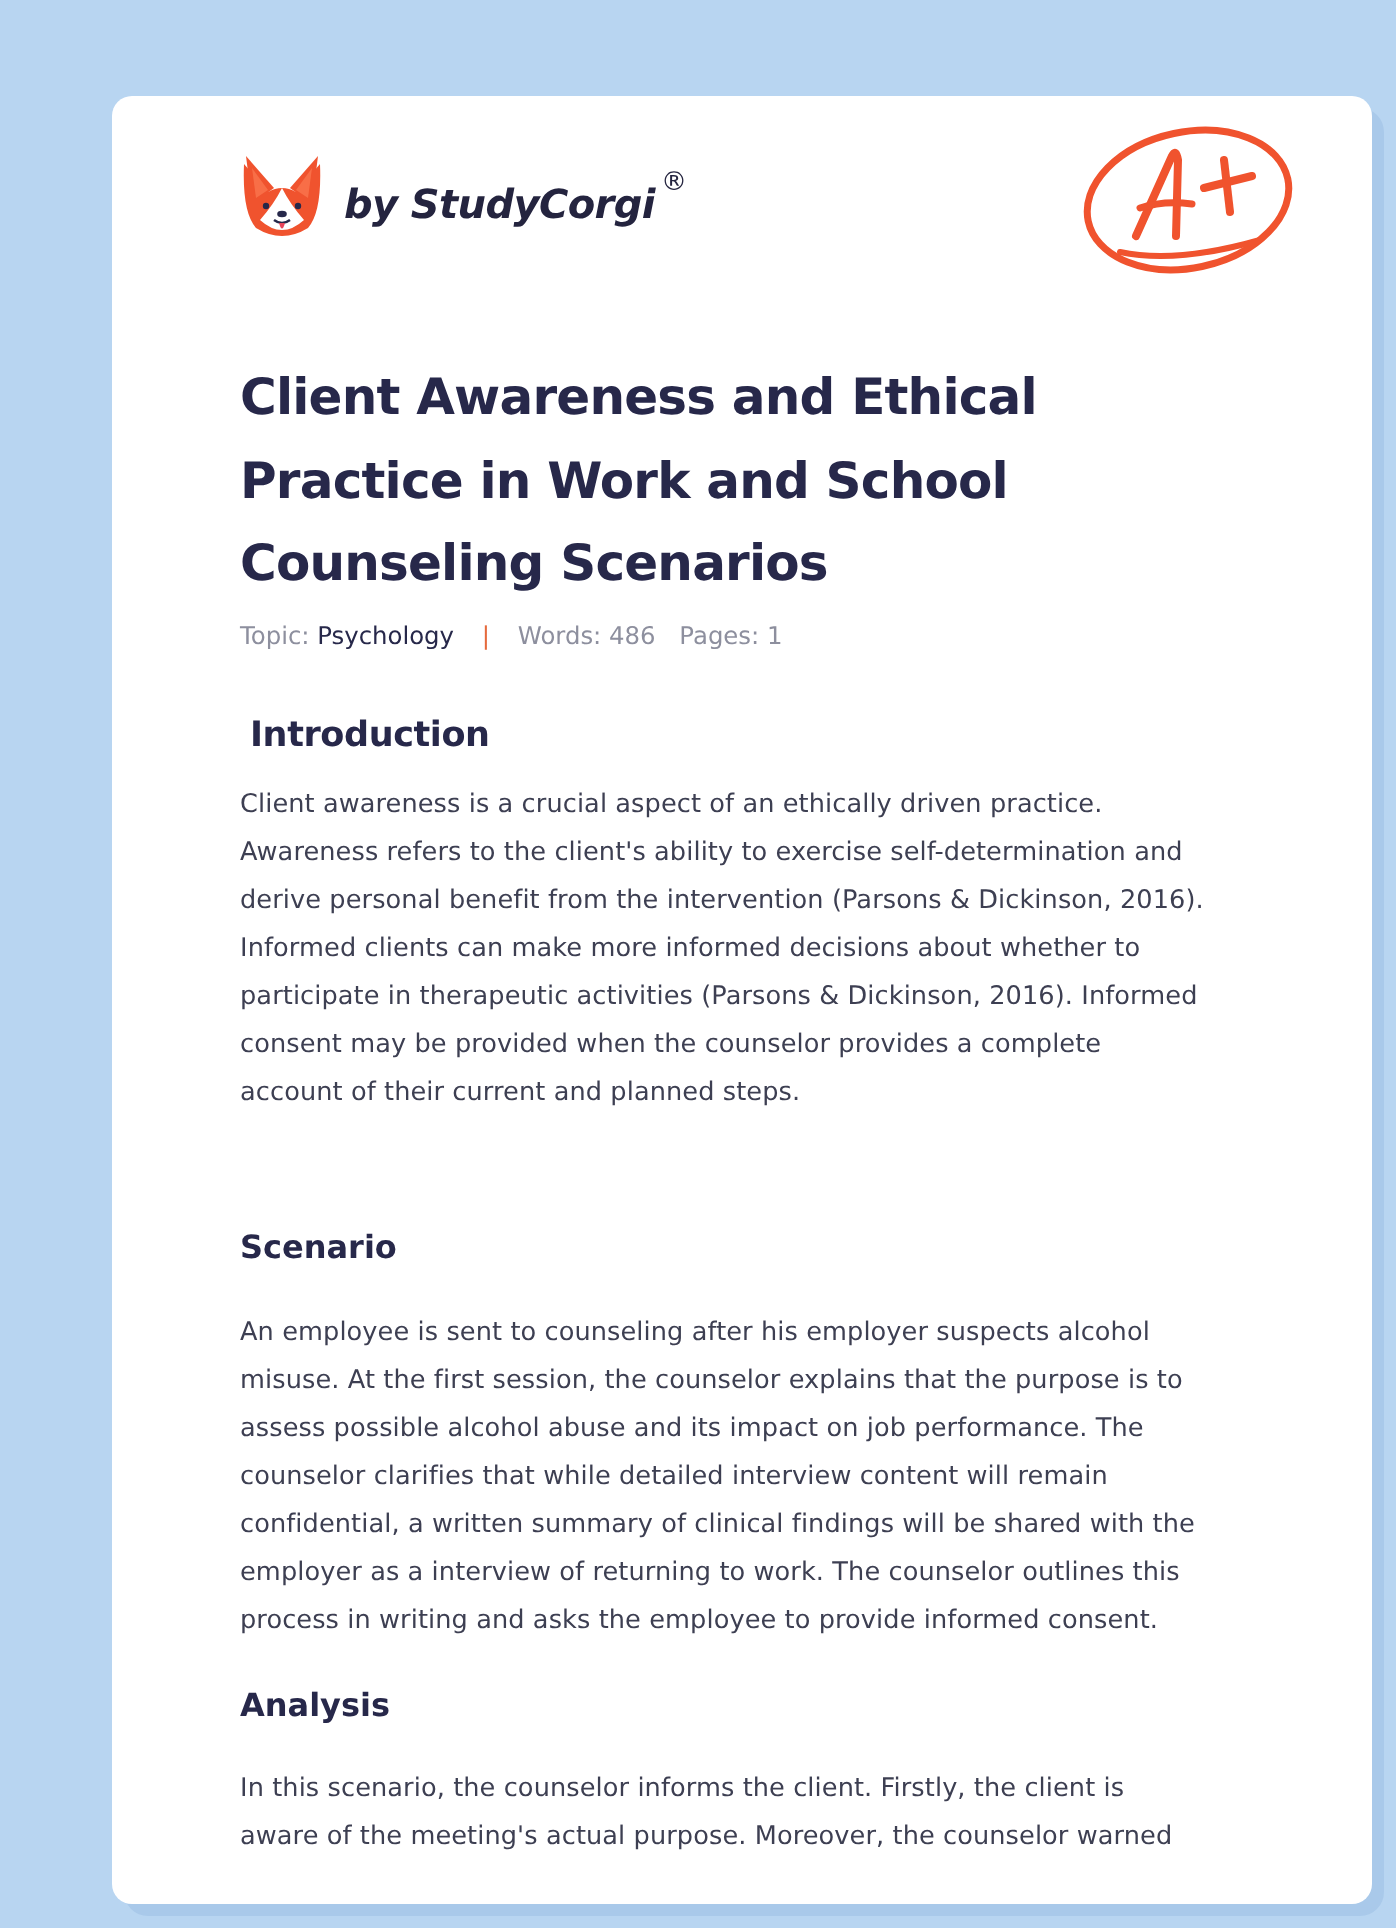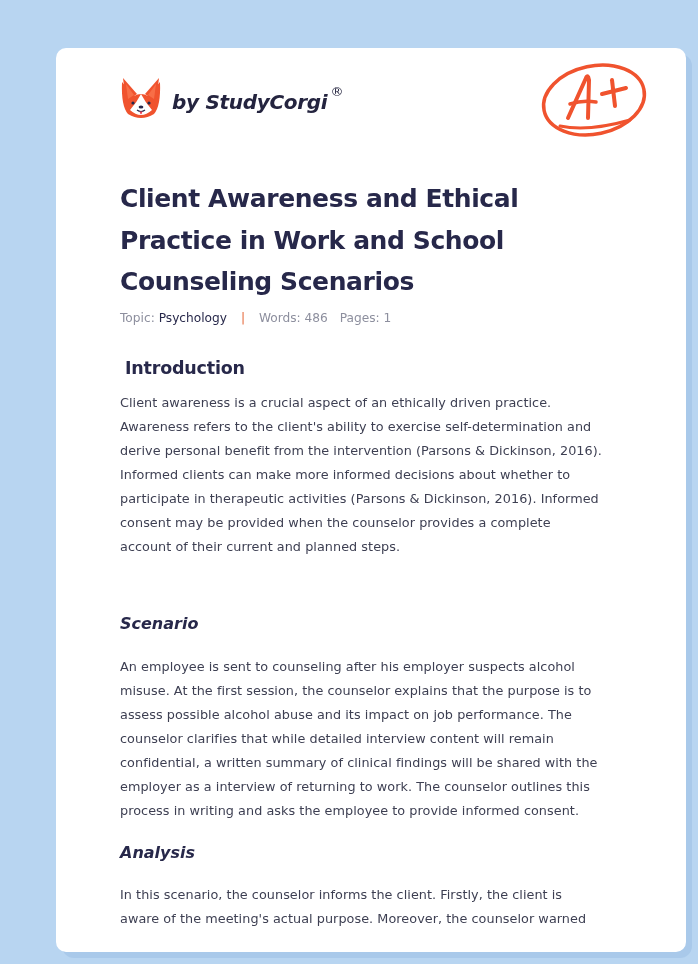--- a/index.html
+++ b/index.html
@@ -114,21 +114,20 @@
     }
     .h3 {
       position: absolute;
       left: 64px;
       margin: 0;
       font-family: "DejaVu Sans", sans-serif;
       font-weight: bold;
       font-size: 16px;
       color: #27284a;
       white-space: nowrap;
-      font-style: italic;
     }
     .para {
       position: absolute;
       left: 64px;
       width: 520px;
       margin: 0;
       font-family: "DejaVu Sans", sans-serif;
       font-size: 12.8px;
       line-height: 24px;
       color: #3d3f52;

